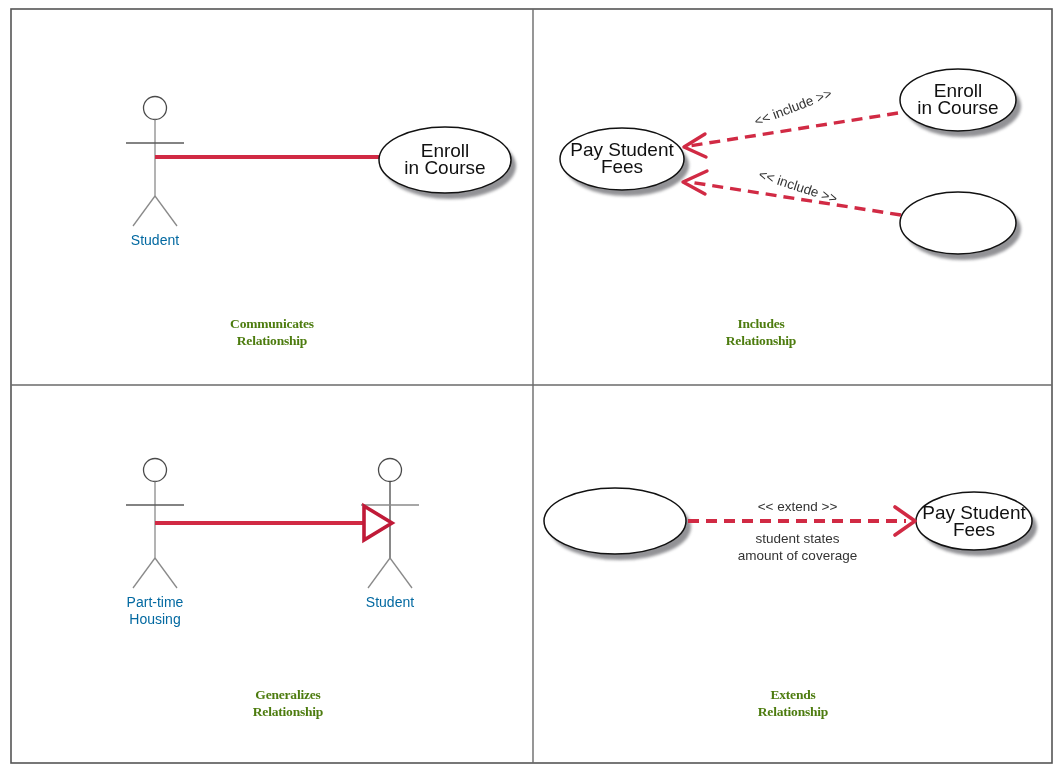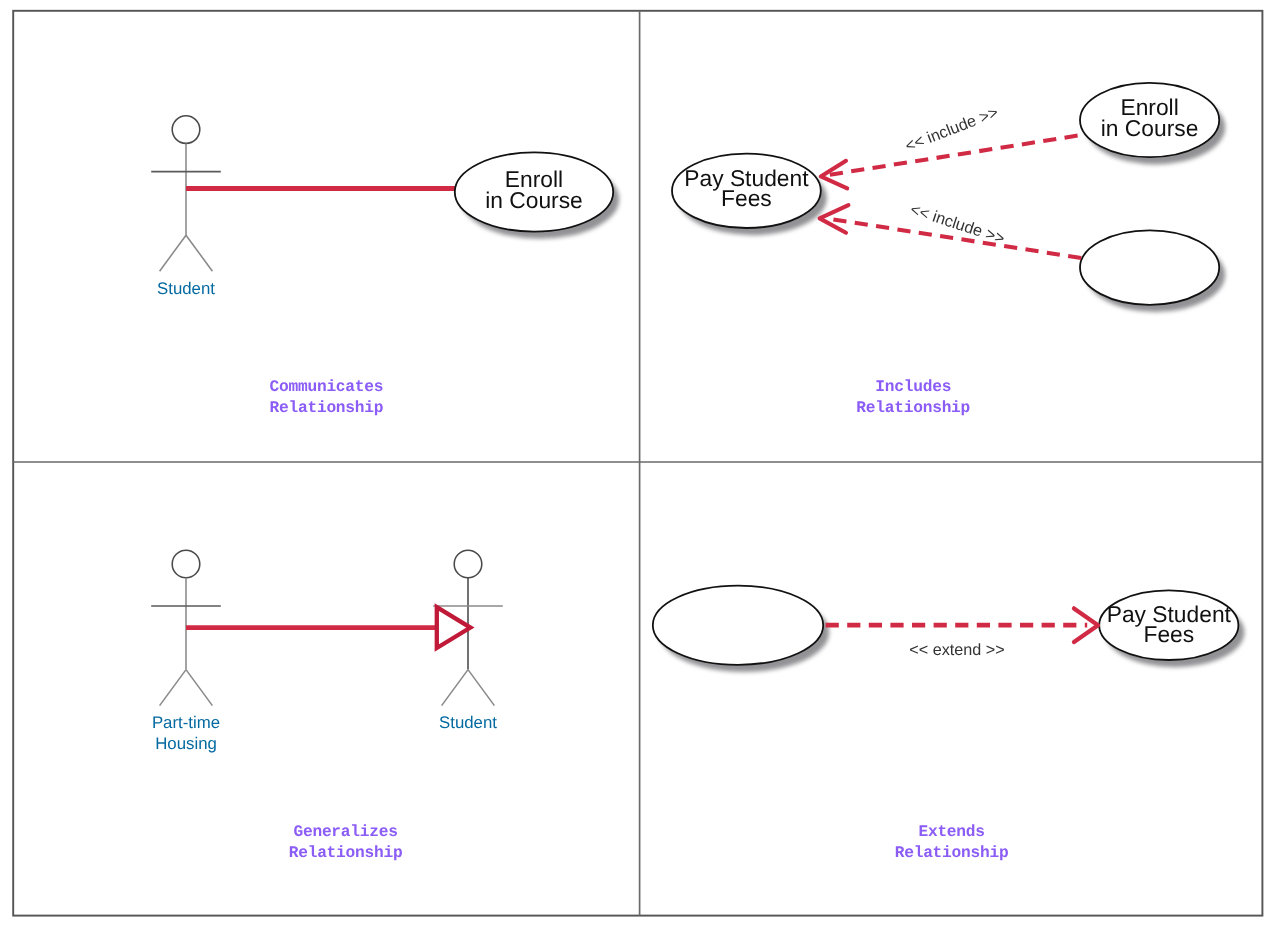--- a/index.html
+++ b/index.html
@@ -20,25 +20,25 @@
     background: #ffffff;
   }
   #figure svg {
     position: absolute;
     top: 0;
     left: 0;
   }
   .quad-caption {
     position: absolute;
     text-align: center;
-    font-family: Liberation Mono, monospace;
+    font-family: Liberation Serif, serif;
     font-weight: bold;
     font-size: 13.5px;
     line-height: 17px;
-    color: #8b5cf6;
+    color: #4d7c0f;
     letter-spacing: -0.2px;
     white-space: pre-line;
   }
   .node-label {
     position: absolute;
     text-align: center;
     font-family: "Liberation Sans", sans-serif;
     font-size: 19px;
     line-height: 17px;
     color: #111111;
@@ -202,19 +202,21 @@
 
   <div class="actor-label" style="left:340px; top:594px; width:100px;">Student</div>
 
   <div class="quad-caption" style="left:198px; top:686px; width:180px;">Generalizes
 Relationship</div>
 
 
   <div class="node-label" style="left:913px; top:504px; width:122px;">Pay Student
 Fees</div>
 
-  <div class="edge-label" style="left:725px; top:498px; width:145px;margin-top:35px;">&lt;&lt; extend &gt;&gt;</div>
-
+  <div class="edge-label" style="left:725px; top:498px; width:145px;">&lt;&lt; extend &gt;&gt;</div>
+
+  <div class="edge-label" style="left:710px; top:530px; width:175px;">student states
+amount of coverage</div>
 
   <div class="quad-caption" style="left:703px; top:686px; width:180px;">Extends
 Relationship</div>
 
 </div>
 
 </body></html>

